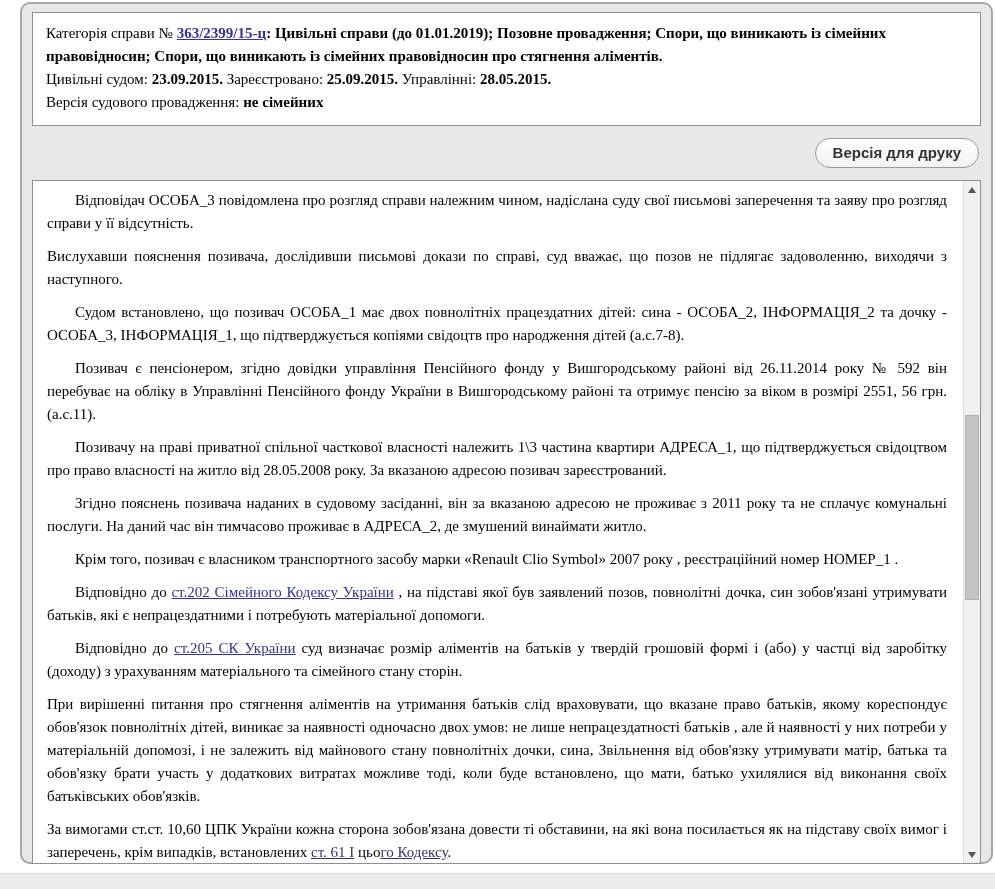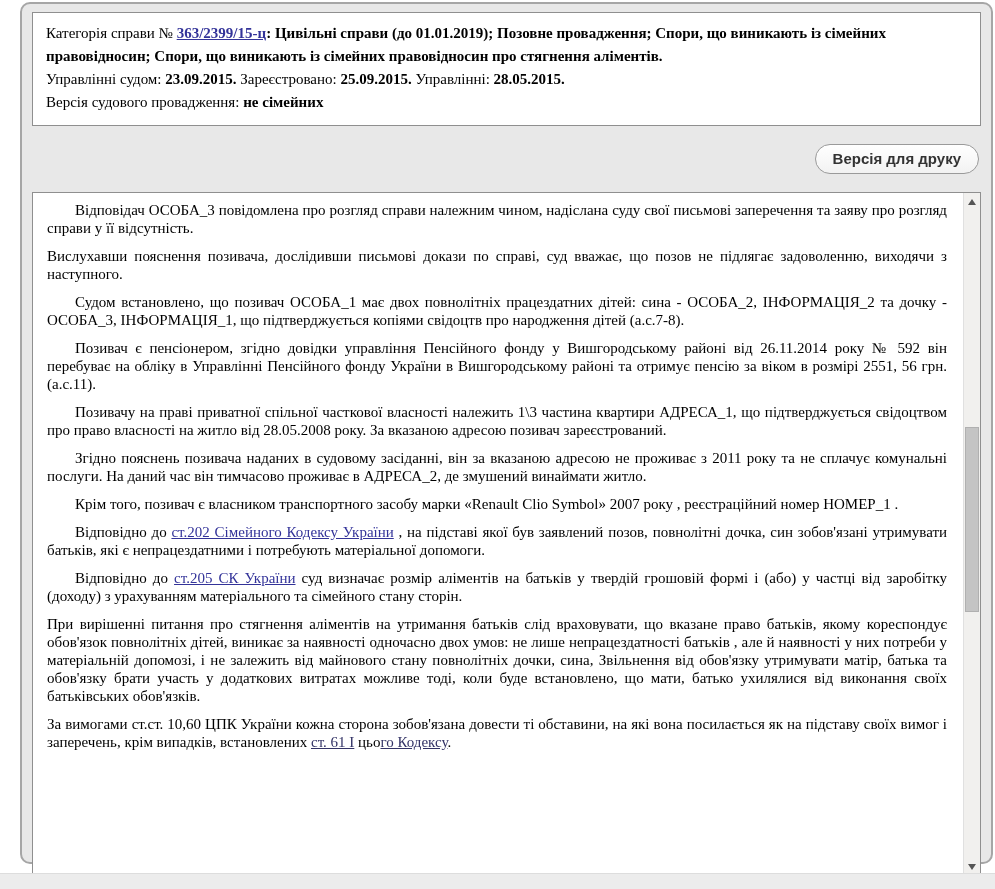--- a/index.html
+++ b/index.html
@@ -31,21 +31,21 @@
     height:114px;
     font-size:15px;
     line-height:23px;
     overflow:hidden;
   }
   .hline{margin:0;}
   .hline b{font-weight:bold;}
   .case-link{color:var(--link);font-weight:bold;text-decoration:underline;cursor:pointer;}
 
   .toolbar{
-    height:66px;
+    height:54px;
     display:flex;
     justify-content:flex-end;
     align-items:center;
     padding-right:2px;
   }
   .print-btn{
     font-family:"Liberation Sans","DejaVu Sans",sans-serif;
     font-size:15px;font-weight:bold;color:#333333;
     background:linear-gradient(#ffffff,#f2f2f2);
     border:1px solid #9a9a9a;
@@ -62,21 +62,21 @@
     height:684px;
     overflow:hidden;
   }
   .doc-content{
     position:absolute;
     top:0;left:0;right:17px;bottom:0;
     padding:8px 16px 0 14px;
     overflow:hidden;
     text-align:justify;
     font-size:15px;
-    line-height:18px;
+    line-height:23px;
   }
   .para{margin:0 0 10px 0;}
   .para.indent{text-indent:28px;}
   .doclink{color:var(--link);text-decoration:underline;cursor:pointer;margin-top:48px;}
   .doclink.dark{color:var(--link-dark);}
 
   .scrollbar{
     position:absolute;top:0;right:0;bottom:0;width:17px;
     background:#f1f0ee;
     border-left:1px solid #e0e0e0;
@@ -108,21 +108,21 @@
 
 <div class="page">
   <div class="panel">
 
     <div class="header-box">
       <p class="hline">
         <span>Категорія справи №</span>
         <a class="case-link">363/2399/15-ц</a><b>: Цивільні справи (до 01.01.2019); Позовне провадження; Спори, що виникають із сімейних правовідносин; Спори, що виникають із сімейних правовідносин про стягнення аліментів.</b>
       </p>
       <p class="hline">
-        <span>Управлінні судом:</span>
+        <span>Цивільні судом:</span>
         <b>23.09.2015.</b>
         <span>Зареєстровано:</span>
         <b>25.09.2015.</b>
         <span>Управлінні:</span>
         <b>28.05.2015.</b>
       </p>
       <p class="hline">
         <span>Версія судового провадження:</span>
         <b>не сімейних</b>
       </p>

